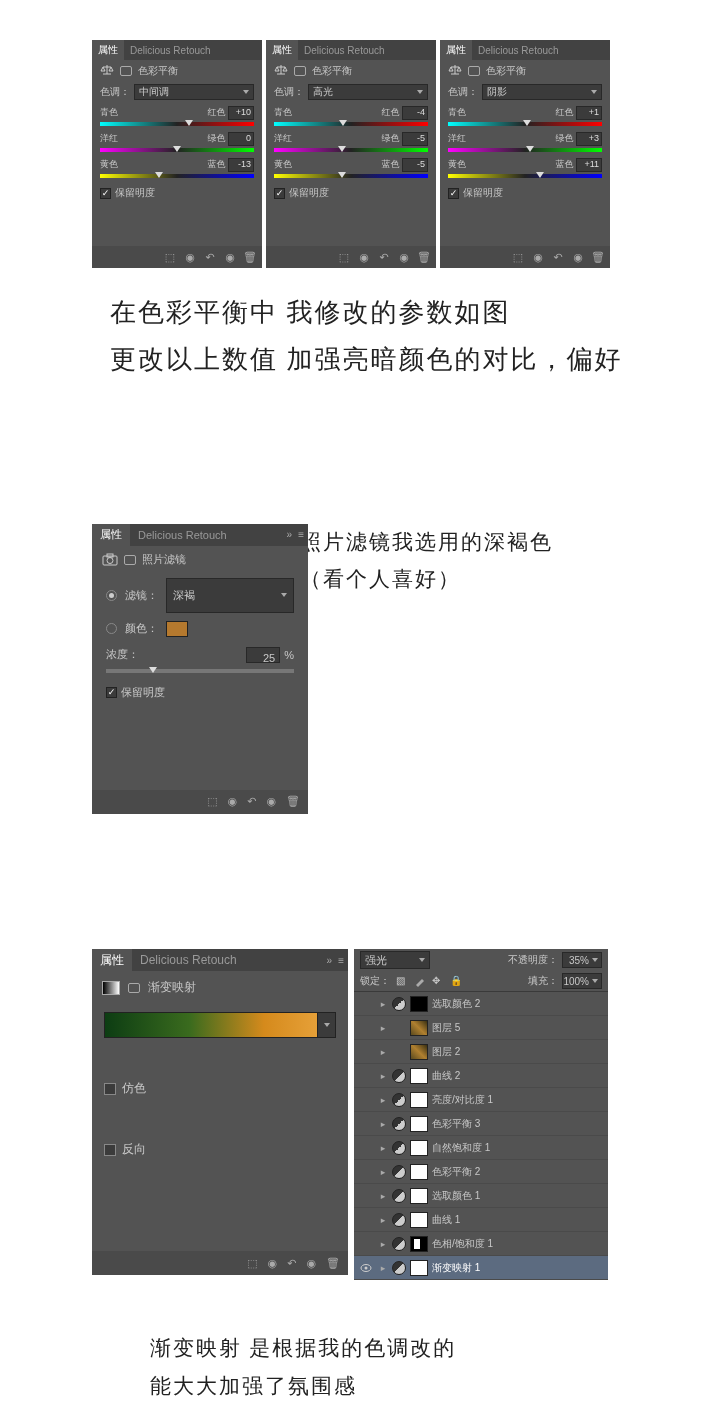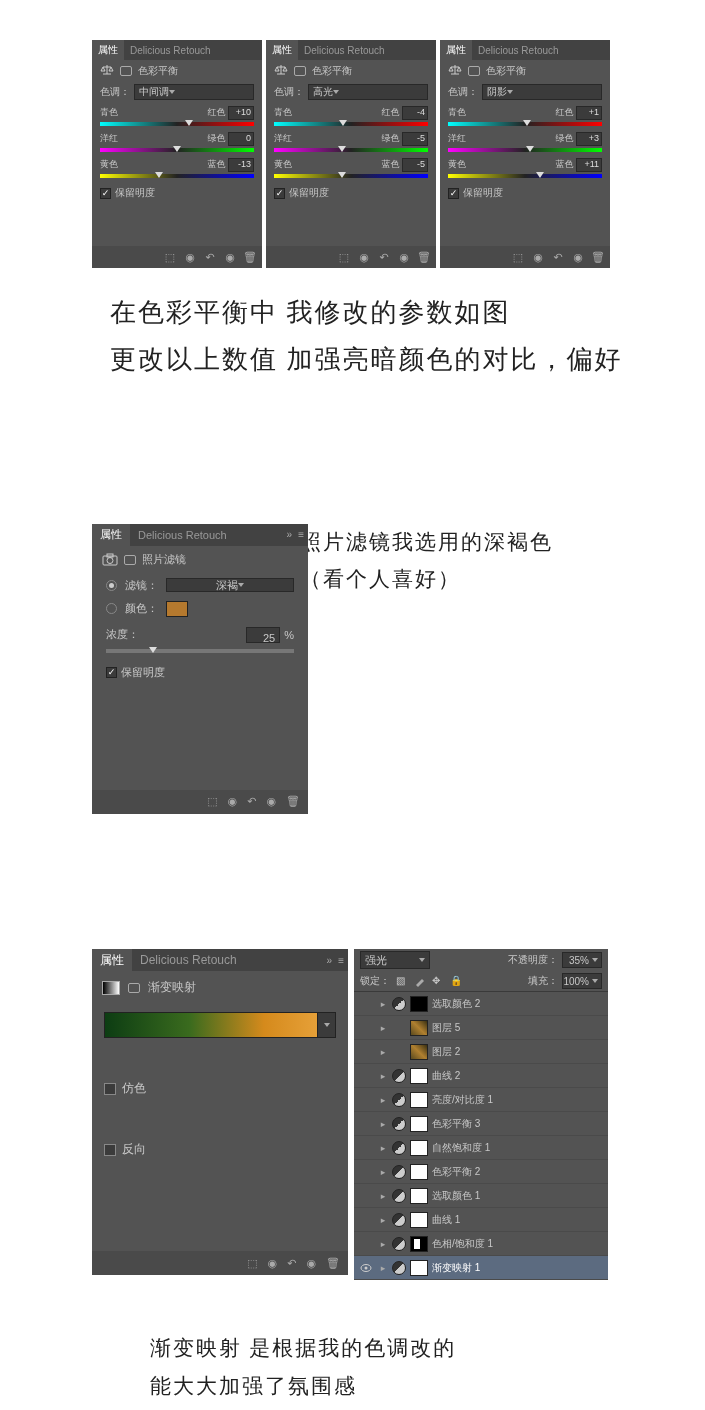--- a/index.html
+++ b/index.html
@@ -10,21 +10,21 @@
   .row3 { display: flex; gap: 4px; padding: 40px 92px 0 92px; }
   .cb-panel { background: #535353; width: 170px; height: 228px; font-size: 10px; color: #c8c8c8; position: relative; }
   .cb-tabs { background: #424242; height: 20px; display: flex; align-items: center; }
   .cb-tab { padding: 0 6px; height: 20px; display: flex; align-items: center; }
   .cb-tab.active { background: #535353; color: #fff; }
   .cb-tab.inactive { color: #999; }
   .cb-ic { display: flex; align-items: center; gap: 6px; padding: 4px 8px; }
   .cb-ic svg { width: 14px; height: 12px; }
   .cb-bal-ico { width: 12px; height: 10px; border: 1px solid #aaa; border-radius: 2px; }
   .cb-tone { display: flex; align-items: center; padding: 2px 8px 6px 8px; gap: 4px; }
-  .cb-tone-sel { flex: 1; background: #3b3b3b; border: 1px solid #282828; height: 16px; display: flex; align-items: center; padding: 0 4px; color: #ccc; }
+  .cb-tone-sel { flex: 1; background: #3b3b3b; border: 1px solid #282828; height: 16px; display: flex; align-items: center; padding: 0 4px; color: #ccc; justify-content: space-between; }
   .cb-tri { width: 0; height: 0; border-left: 3px solid transparent; border-right: 3px solid transparent; border-top: 4px solid #aaa; }
   .cb-slider { padding: 0 8px; margin-bottom: 2px; }
   .cb-sl-lbls { display: flex; justify-content: space-between; font-size: 9px; }
   .cb-sl-val { width: 26px; height: 14px; background: #3b3b3b; border: 1px solid #282828; text-align: right; padding: 0 2px; font-size: 9px; display: inline-block; color: #ddd; }
   .cb-sl-track { height: 4px; margin: 2px 0 6px 0; position: relative; }
   .cb-sl-thumb { position: absolute; top: -2px; width: 8px; height: 8px; transform: translateX(-4px); }
   .cb-sl-thumb::before { content: ''; position: absolute; inset: 0; border-left: 4px solid transparent; border-right: 4px solid transparent; border-top: 6px solid #ddd; }
   .cb-chk { display: flex; align-items: center; gap: 4px; padding: 2px 8px; }
   .cb-chk-box { width: 11px; height: 11px; background: #3b3b3b; border: 1px solid #222; display: flex; align-items: center; justify-content: center; color: #fff; font-size: 9px; }
   .cb-foot { position: absolute; bottom: 0; left: 0; right: 0; height: 22px; background: #4a4a4a; display: flex; justify-content: flex-end; align-items: center; padding: 0 6px; gap: 8px; }
@@ -48,21 +48,21 @@
   .pf-tabs-l { display: flex; }
   .pf-tab { padding: 0 8px; height: 22px; display: flex; align-items: center; }
   .pf-tab.active { background: #535353; color: #fff; }
   .pf-tab.inactive { color: #999; }
   .pf-tabs-r { display: flex; align-items: center; gap: 6px; color: #aaa; font-size: 10px; }
   .pf-head { display: flex; align-items: center; gap: 6px; padding: 6px 10px; }
   .pf-ico { width: 16px; height: 14px; }
   .pf-row { display: flex; align-items: center; gap: 8px; padding: 4px 14px; }
   .pf-radio { width: 11px; height: 11px; border-radius: 50%; border: 1px solid #888; display: flex; align-items: center; justify-content: center; }
   .pf-radio.on::after { content: ''; width: 5px; height: 5px; border-radius: 50%; background: #ccc; }
-  .pf-sel { flex: 1; background: #3b3b3b; border: 1px solid #282828; height: 14px; display: flex; align-items: center; padding: 4px 6px; justify-content: center; }
+  .pf-sel { flex: 1; background: #3b3b3b; border: 1px solid #282828; height: 35px; display: flex; align-items: center; padding: 4px 6px; justify-content: space-between; }
   .pf-swatch { width: 22px; height: 16px; background: #b5792e; border: 1px solid #222; }
   .pf-dens { padding: 6px 14px; }
   .pf-dens-top { display: flex; justify-content: space-between; align-items: center; }
   .pf-dens-val { display: flex; align-items: center; gap: 4px; }
   .pf-dens-box { width: 34px; height: 16px; background: #3b3b3b; border: 1px solid #282828; text-align: right; padding: 4px 4px; }
   .pf-dens-track { height: 4px; background: #777; margin-top: 6px; position: relative; }
   .pf-foot { position: absolute; bottom: 0; left: 0; right: 0; height: 24px; background: #4a4a4a; display: flex; justify-content: flex-end; align-items: center; padding: 0 8px; gap: 10px; }
 
   .section2-space { height: 290px; }
 

